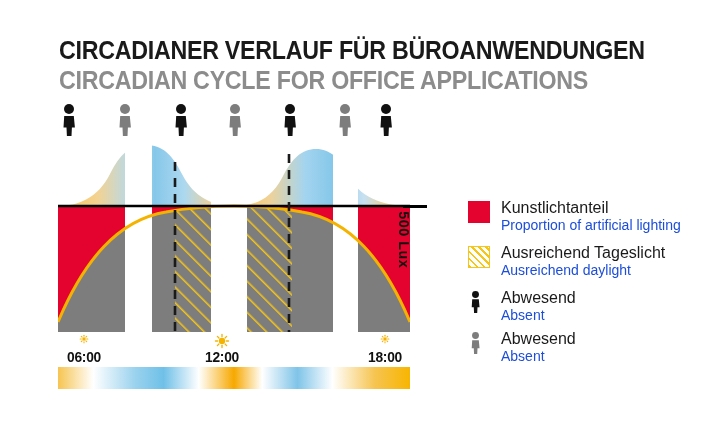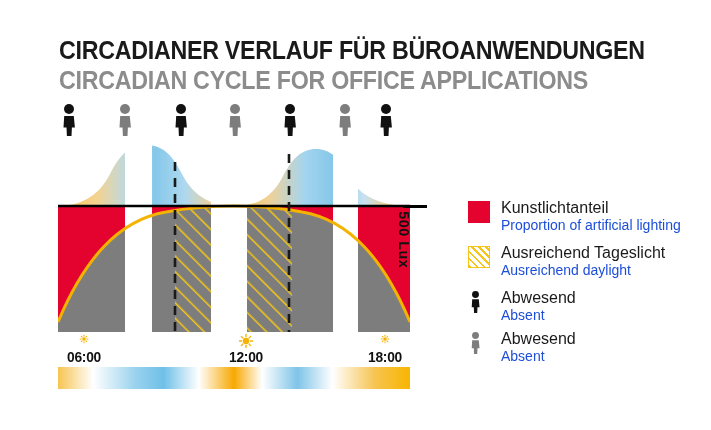--- a/index.html
+++ b/index.html
@@ -209,21 +209,21 @@
             <line x1="15.25" y1="15.25" x2="16.67" y2="16.67" stroke="#F5B301" stroke-width="1.8" stroke-linecap="round"></line>
             <line x1="12.00" y1="16.60" x2="12.00" y2="18.60" stroke="#F5B301" stroke-width="1.8" stroke-linecap="round"></line>
             <line x1="8.75" y1="15.25" x2="7.33" y2="16.67" stroke="#F5B301" stroke-width="1.8" stroke-linecap="round"></line>
             <line x1="7.40" y1="12.00" x2="5.40" y2="12.00" stroke="#F5B301" stroke-width="1.8" stroke-linecap="round"></line>
             <line x1="8.75" y1="8.75" x2="7.33" y2="7.33" stroke="#F5B301" stroke-width="1.8" stroke-linecap="round"></line>
             <line x1="12.00" y1="7.40" x2="12.00" y2="5.40" stroke="#F5B301" stroke-width="1.8" stroke-linecap="round"></line>
             <line x1="15.25" y1="8.75" x2="16.67" y2="7.33" stroke="#F5B301" stroke-width="1.8" stroke-linecap="round"></line>
           </svg></div>
         <div class="tlabel">06:00</div>
       </div>
-      <div class="timetick" style="left: 206px;">
+      <div class="timetick" style="left: 182px;">
         <div class="sunwrap"><svg viewBox="0 0 24 24" width="18" height="18">
             <circle cx="12" cy="12" r="4.2" fill="#F5B301"></circle>
             <line x1="17.80" y1="12.00" x2="20.70" y2="12.00" stroke="#F5B301" stroke-width="1.8" stroke-linecap="round"></line>
             <line x1="16.10" y1="16.10" x2="18.15" y2="18.15" stroke="#F5B301" stroke-width="1.8" stroke-linecap="round"></line>
             <line x1="12.00" y1="17.80" x2="12.00" y2="20.70" stroke="#F5B301" stroke-width="1.8" stroke-linecap="round"></line>
             <line x1="7.90" y1="16.10" x2="5.85" y2="18.15" stroke="#F5B301" stroke-width="1.8" stroke-linecap="round"></line>
             <line x1="6.20" y1="12.00" x2="3.30" y2="12.00" stroke="#F5B301" stroke-width="1.8" stroke-linecap="round"></line>
             <line x1="7.90" y1="7.90" x2="5.85" y2="5.85" stroke="#F5B301" stroke-width="1.8" stroke-linecap="round"></line>
             <line x1="12.00" y1="6.20" x2="12.00" y2="3.30" stroke="#F5B301" stroke-width="1.8" stroke-linecap="round"></line>
             <line x1="16.10" y1="7.90" x2="18.15" y2="5.85" stroke="#F5B301" stroke-width="1.8" stroke-linecap="round"></line>

